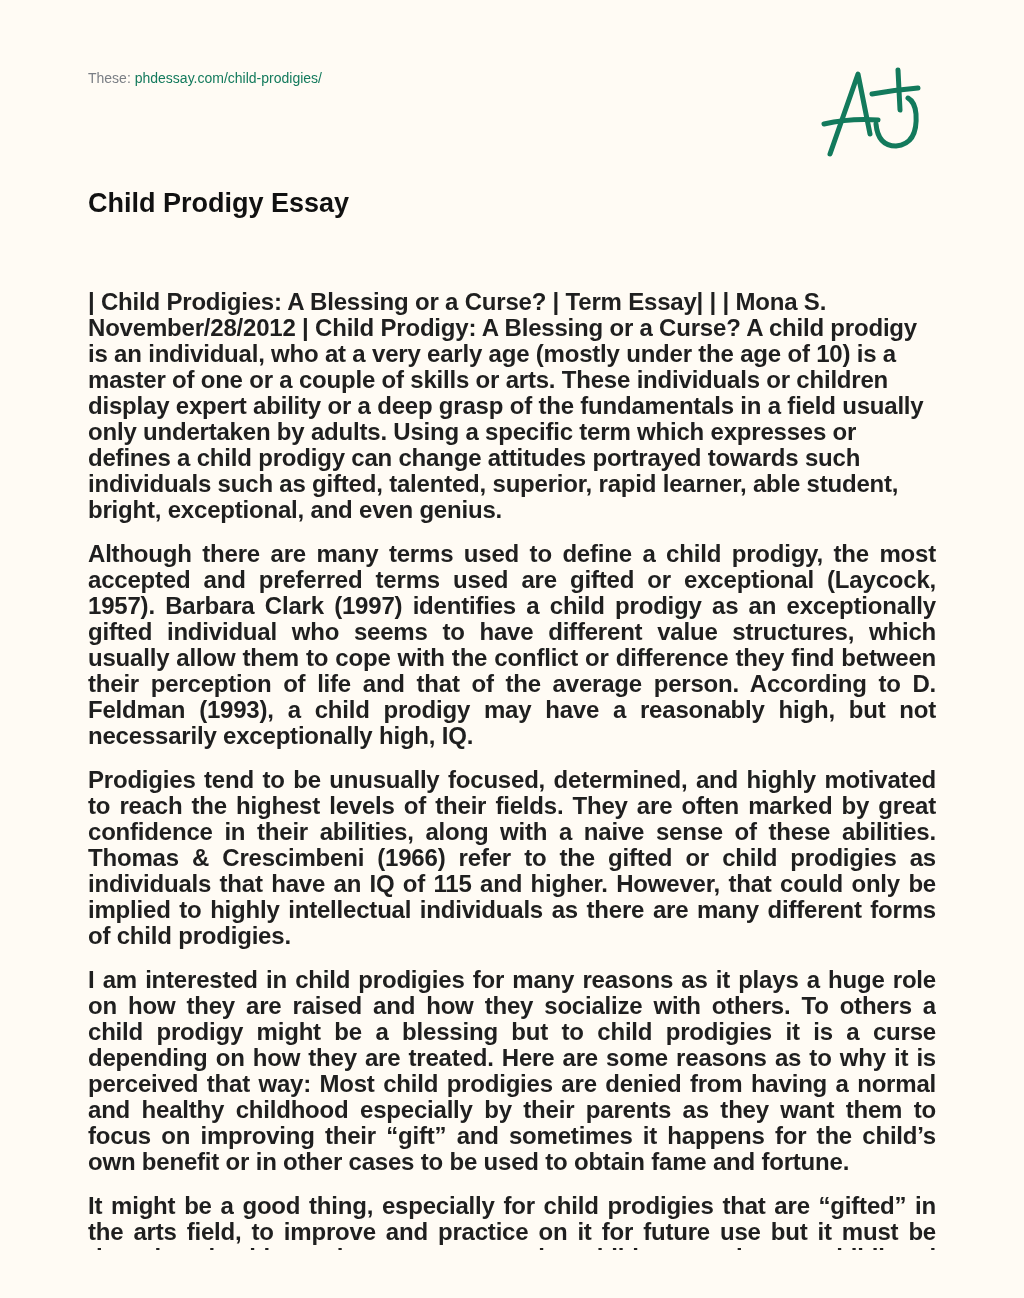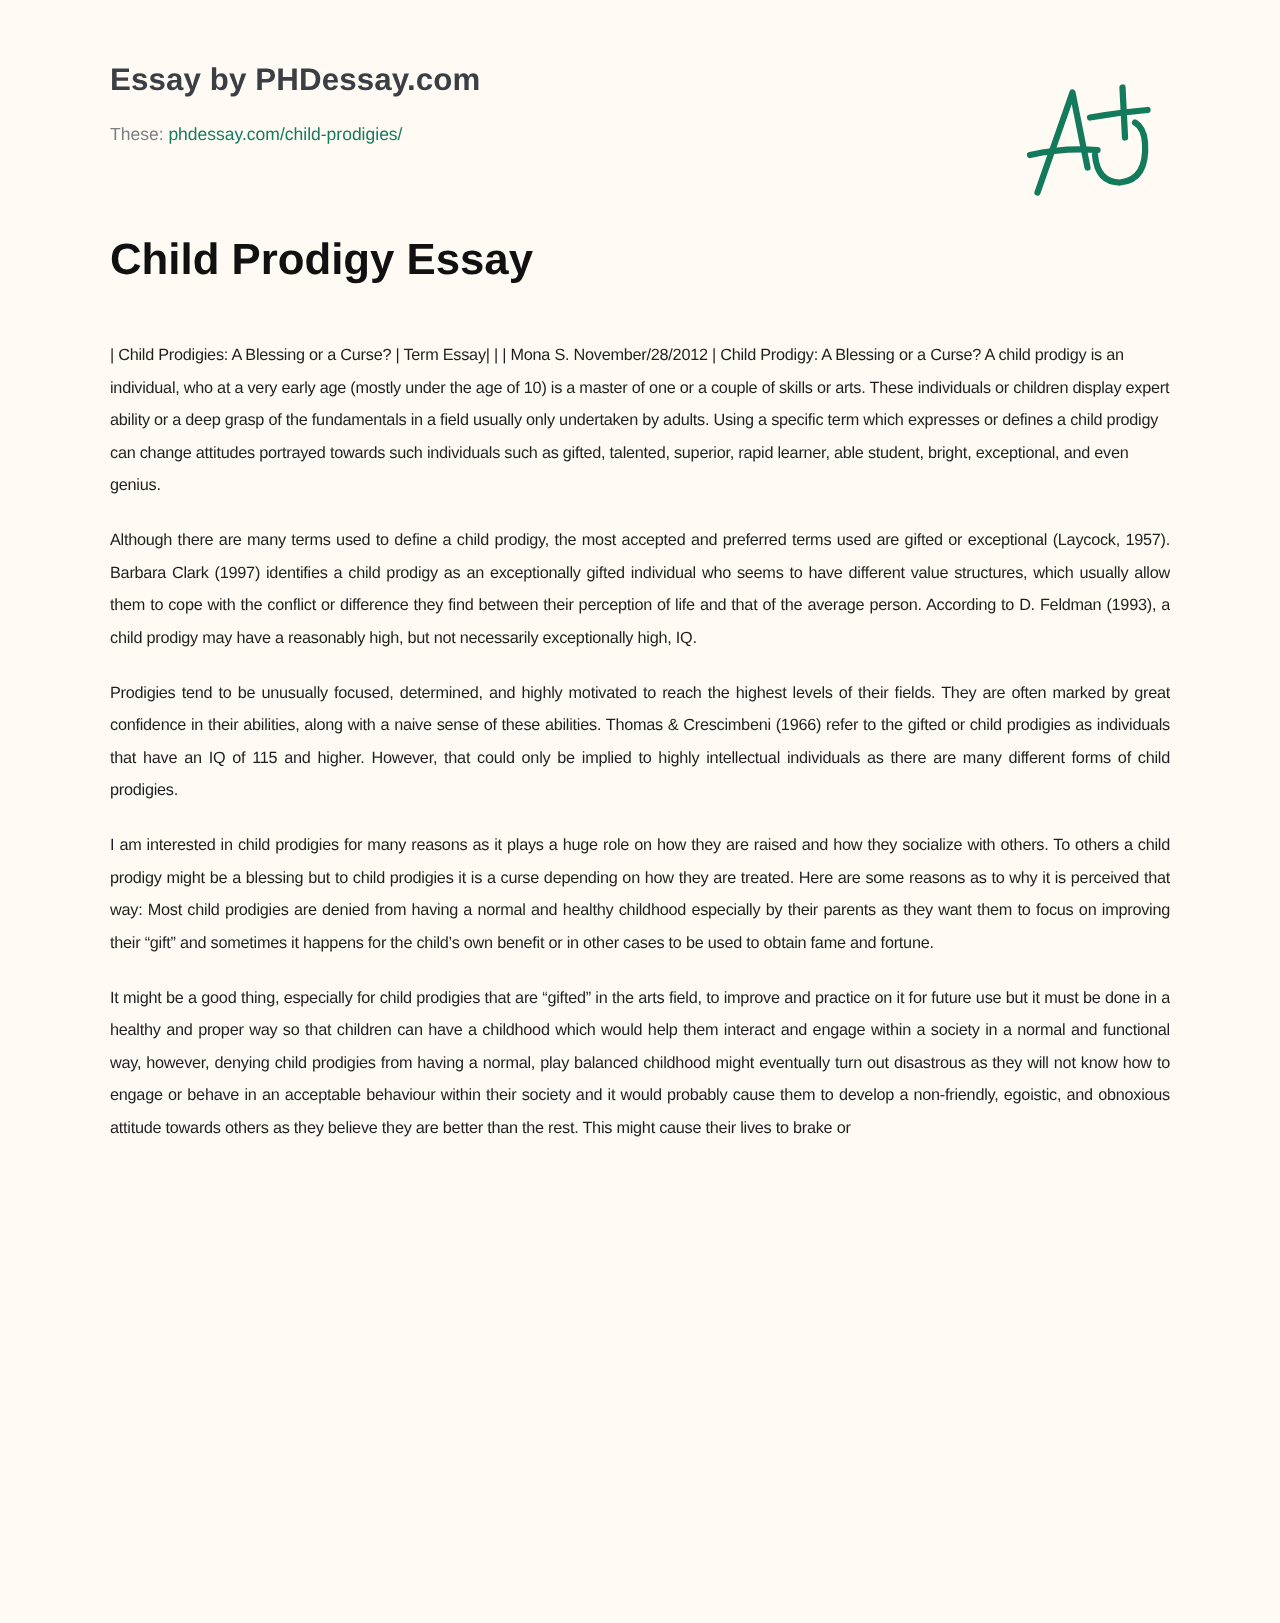--- a/index.html
+++ b/index.html
@@ -13,39 +13,39 @@
   .header { position: absolute; left: 88px; top: 50px; }
   .site-title {
     font-size: 25px; font-weight: bold; color: #3a3e45;
     margin: 0; letter-spacing: 0.1px;
   }
   .source { margin-top: 20px; font-size: 14px; color: #7a7e84; }
   .source a { color: #137a5c; text-decoration: none; text-align: center; }
   .logo { position: absolute; left: 820px; top: 62px; width: 110px; height: 100px; }
   .page-title {
     position: absolute; left: 88px; top: 188px; margin: 0;
-    font-size: 35px; font-weight: bold; color: #111;
+    font-size: 27px; font-weight: bold; color: #111;
   }
   .essay {
     position: absolute; left: 88px; top: 271px; width: 848px;
     height: 979px; overflow: hidden;
   }
   .essay p {
-    margin: 0 0 18px 0;
-    font-size: 13px; line-height: 26px;
+    margin: 18px 0 18px 0;
+    font-size: 24px; line-height: 26px;
     text-align: justify; color: #1f1f1f;
     letter-spacing: -0.2px;
+    font-weight: bold;
   }
   .essay p.first { text-align: left; }
 </style>
 </head>
 <body>
 
 <div class="header">
-  <h1 class="site-title">Essay by PHDessay.com</h1>
   <div class="source">
     <span>These: </span><a>phdessay.com/child-prodigies/</a>
   </div>
 </div>
 
 <div class="logo">
   <svg width="110" height="100" viewBox="0 0 110 100" fill="none" stroke="#137a5c" stroke-width="5" stroke-linecap="round" stroke-linejoin="round">
     <path d="M10 92 L38 12 L50 72"></path>
     <path d="M4 62 Q30 56 58 58"></path>
     <path d="M52 32 Q74 28 98 26"></path>

